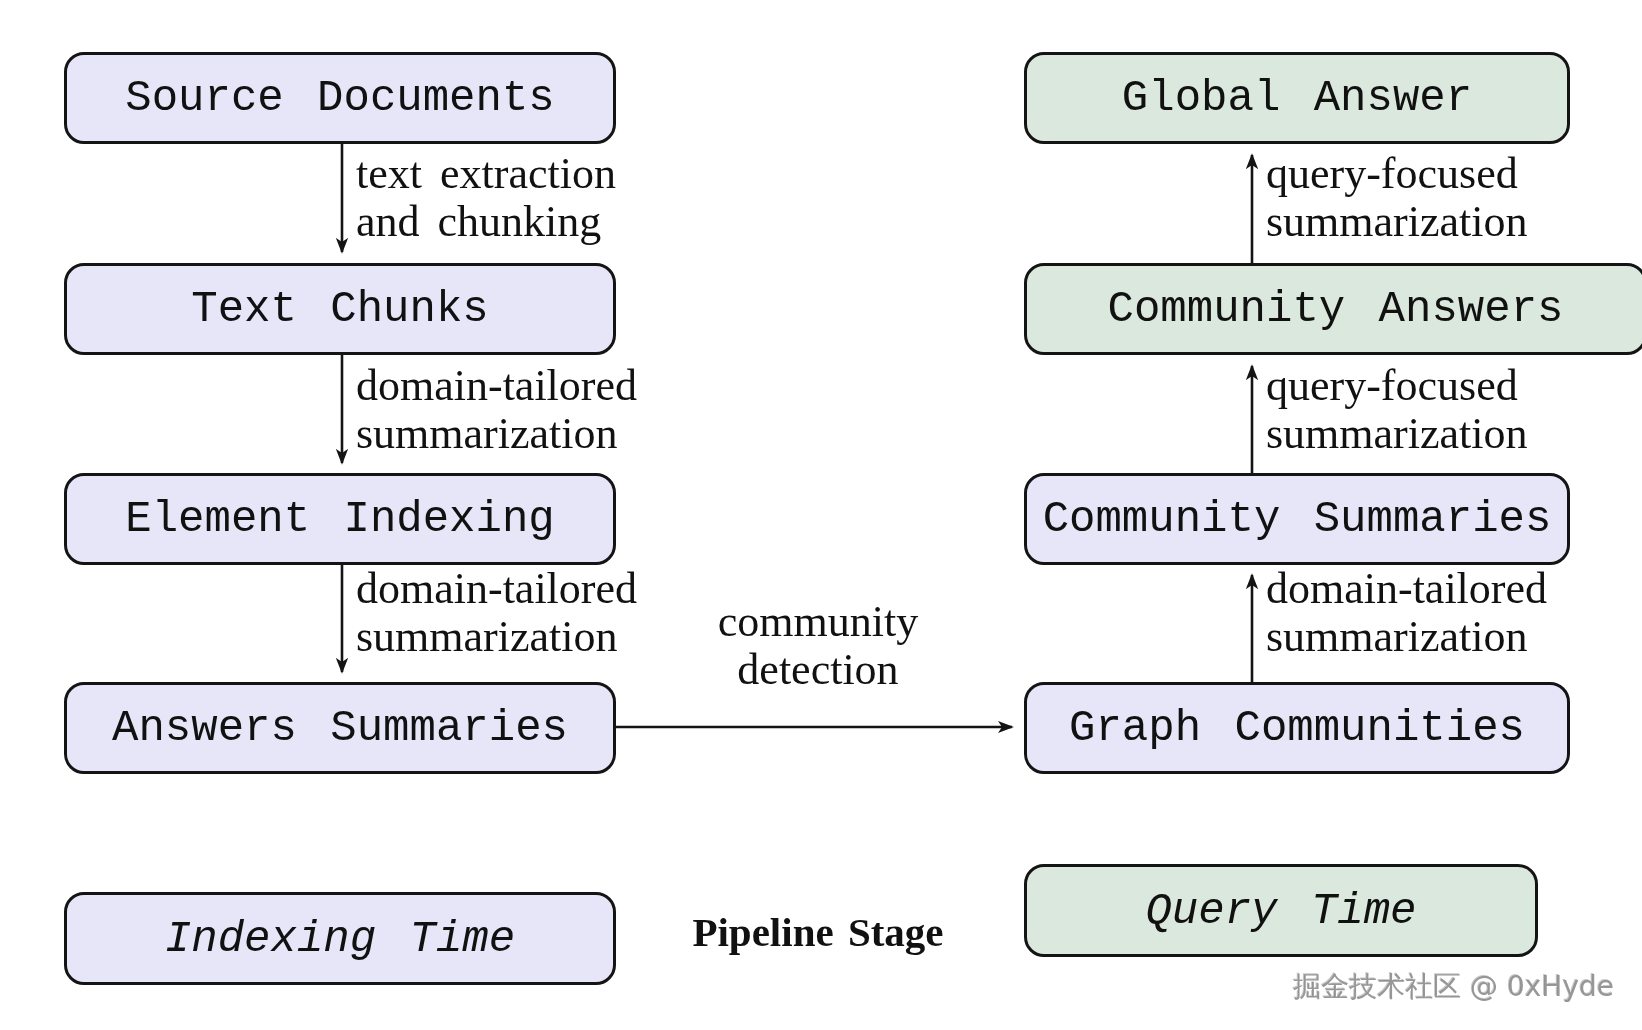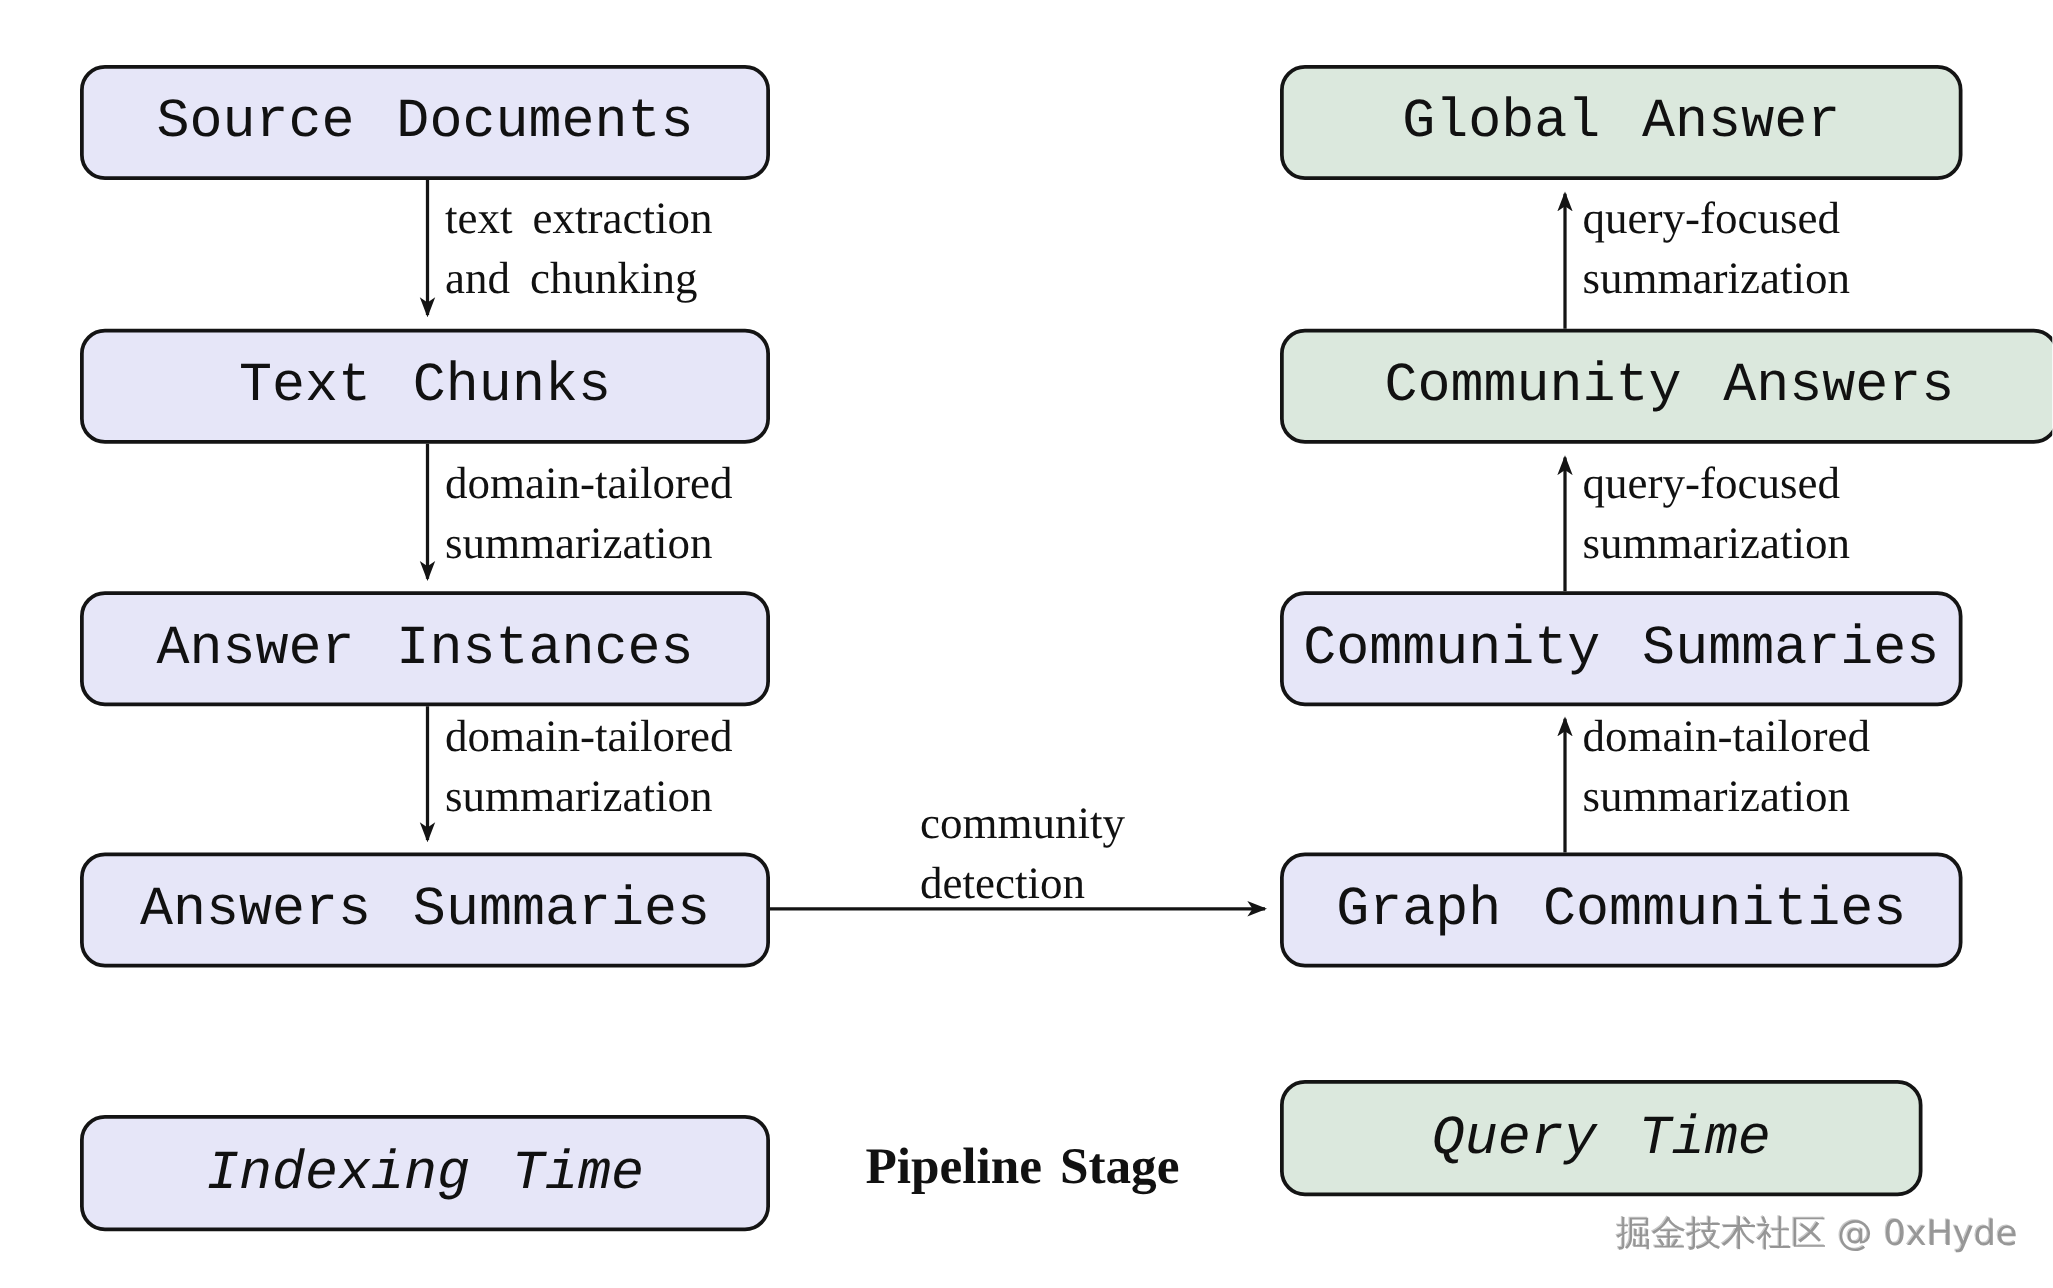--- a/index.html
+++ b/index.html
@@ -29,27 +29,27 @@
     word-spacing:7px;
     line-height:1;
     white-space:nowrap;
     font-family:Liberation Mono, monospace;
   }
   .lav{background:var(--indexing-fill);}
   .grn{background:var(--query-fill);}
   .italic{font-style:italic;}
   .edge-label{
     position:absolute;
-    font-size:36px;
+    font-size:44px;
     word-spacing:7px;
     line-height:48px;
     white-space:nowrap;
   }
   .edge-label .line{display:block;}
-  .edge-label.center{text-align:left;transform:translateX(-50%);margin-top:36px;}
+  .edge-label.center{text-align:center;transform:translateX(-50%);}
   .pipeline-stage{
     position:absolute;
     font-size:41px;
     font-weight:bold;
     line-height:48px;
     white-space:nowrap;
     transform:translateX(-50%);
     word-spacing:4px;
   }
   .watermark{
@@ -82,21 +82,21 @@
     <path class="arrow" d="M1252 263 V155" marker-end="url(#ah)"></path>
   </svg>
 
   <div class="node lav" style="left:64px;top:52px;width:552px;height:92px">
     <span>Source Documents</span>
   </div>
   <div class="node lav" style="left:64px;top:263px;width:552px;height:92px">
     <span>Text Chunks</span>
   </div>
   <div class="node lav" style="left:64px;top:473px;width:552px;height:92px">
-    <span>Answer Instances</span>
+    <span>Element Indexing</span>
   </div>
   <div class="node lav" style="left:64px;top:682px;width:552px;height:92px">
     <span>Answers Summaries</span>
   </div>
 
   <div class="node grn" style="left:1024px;top:52px;width:546px;height:92px">
     <span>Global Answer</span>
   </div>
   <div class="node grn" style="left:1024px;top:263px;width:623px;height:92px">
     <span>Community Answers</span>

